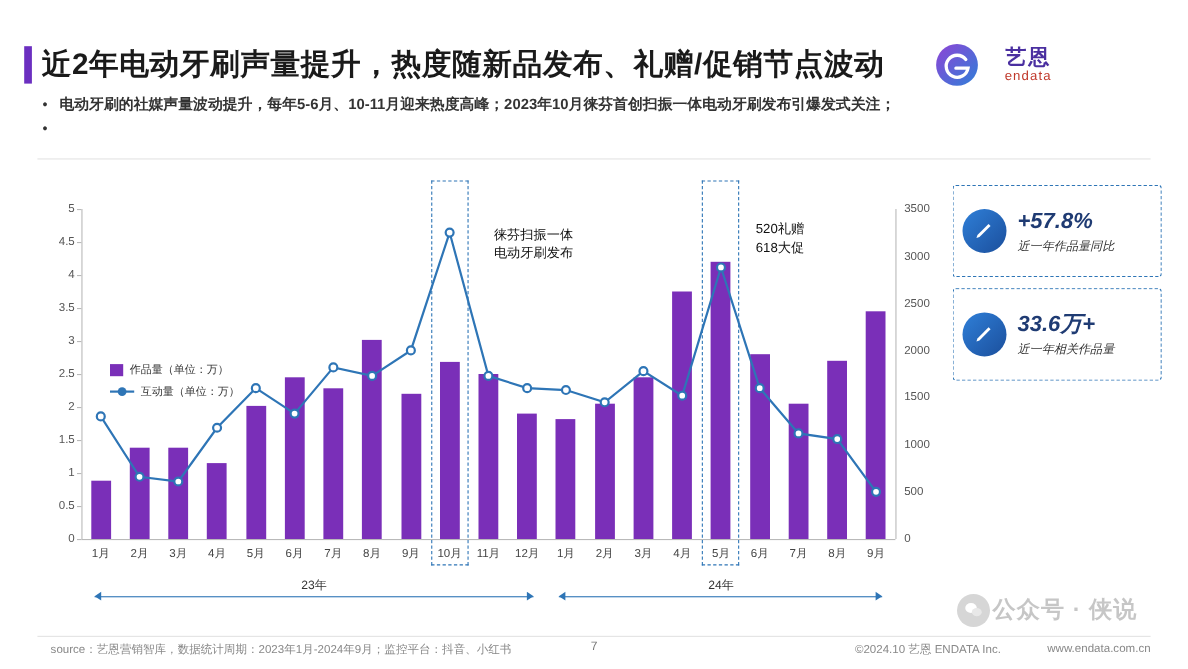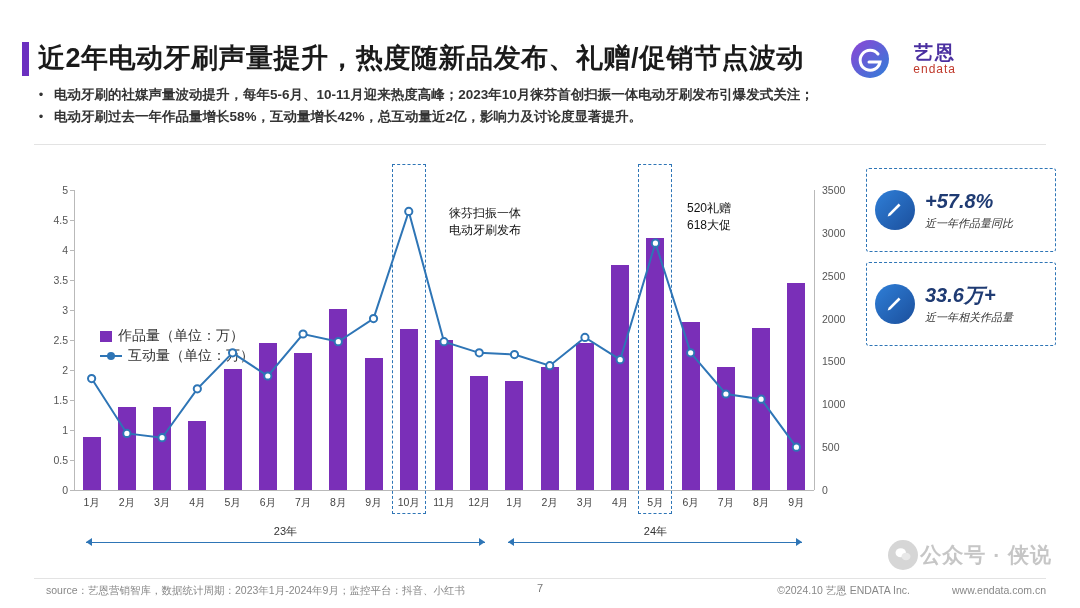--- a/index.html
+++ b/index.html
@@ -24,21 +24,21 @@
   .bullets { position:absolute; left:34px; top:84px; width:1000px; }
   .bullet { display:flex; align-items:flex-start; font-size:13.5px; color:#333; line-height:22px; }
   .bullet .dot { width:14px; text-align:center; color:#333; font-size:13px; }
   .bullet .txt { padding-left:6px;font-weight:bold; }
 
   .divider { position:absolute; left:34px; top:144px; width:1012px; height:1px; background:#e3e3e3; }
 
   
   .chart-panel { position:absolute; left:22px; top:150px; width:820px; height:400px; }
   .chart-title { position:absolute; left:0; top:10px; width:790px; text-align:center; font-size:15px; font-weight:bold; color:#111; }
-  .legend { position:absolute; left:78px; top:178px; font-size:14px; color:#333; }
+  .legend { position:absolute; left:78px; top:178px; font-size:10px; color:#333; }
   .legend-row { display:flex; align-items:center; height:16px; margin-bottom:4px; }
   .legend-swatch { width:12px; height:11px; background:#7a2fb8; margin-right:6px; }
   .legend-line { width:22px; height:2px; background:#2e75b6; margin-right:6px; position:relative; }
   .legend-line::after { content:""; position:absolute; left:7px; top:-3px; width:8px; height:8px; border-radius:50%; background:#2e75b6; }
 
   .plot { position:absolute; left:52px; top:40px; width:740px; height:330px; }
   .y-left-label, .y-right-label { position:absolute; font-size:10.5px; color:#555; }
   .y-left-label { right:100%; margin-right:6px; transform:translateY(-50%); }
   .y-right-label { left:100%; margin-left:8px; transform:translateY(-50%); }
   .axis-line { position:absolute; background:#b9b9b9; }
@@ -61,21 +61,21 @@
 
   
   .kpis { position:absolute; left:866px; top:168px; width:190px; }
   .kpi { position:relative; height:84px; border:1.4px dashed #2e75b6; border-radius:3px; margin-bottom:10px; display:flex; align-items:center; padding-left:8px;font-style:italic; }
   .kpi-badge { width:40px; height:40px; border-radius:50%; background:linear-gradient(135deg,#2f7fd8,#1b4f9c); display:flex; align-items:center; justify-content:center; flex:0 0 auto; }
   .kpi-txt { margin-left:10px; }
   .kpi-val { font-size:20px; font-weight:bold; color:#1f3b73; line-height:24px; }
   .kpi-sub { font-size:11px; color:#333; margin-top:3px; }
 
   
-  .watermark { position:absolute; right:28px; top:540px; display:flex; align-items:center; gap:2px; opacity:.85; }
+  .watermark { position:absolute; right:46px; top:540px; display:flex; gap:2px; opacity:.85; }
   .wm-circle { width:30px; height:30px; border-radius:50%; background:#cfcfcf; display:flex;align-items:center;justify-content:center; }
   .wm-text { font-size:21px; font-weight:bold; color:#bdbdbd; letter-spacing:1px; }
 
   .footer-line { position:absolute; left:34px; top:578px; width:1012px; height:1px; background:#e3e3e3; }
   .src { position:absolute; left:46px; top:584px; font-size:10.5px; color:#888; }
   .pg { position:absolute; left:0; top:582px; width:1080px; text-align:center; font-size:11px; color:#777; }
   .copy { position:absolute; right:170px; top:584px; font-size:10.5px; color:#888; }
   .site { position:absolute; right:34px; top:584px; font-size:10.5px; color:#888; }
 </style>
 </head>
@@ -98,21 +98,20 @@
   </div>
 </div>
 
 <div class="bullets">
   <div class="bullet">
     <span class="dot">•</span>
     <span class="txt">电动牙刷的社媒声量波动提升，每年5-6月、10-11月迎来热度高峰；2023年10月徕芬首创扫振一体电动牙刷发布引爆发式关注；</span>
   </div>
   <div class="bullet">
     <span class="dot">•</span>
-    <span class="txt">电动牙刷过去一年作品量增长58%，互动量增长42%，总互动量近2亿，影响力及讨论度显著提升。</span>
   </div>
 </div>
 <div class="divider"></div>
 
 <div class="chart-panel">
 
   <div class="legend">
     <div class="legend-row">
       <span class="legend-swatch"></span>
       <span>作品量（单位：万）</span>

